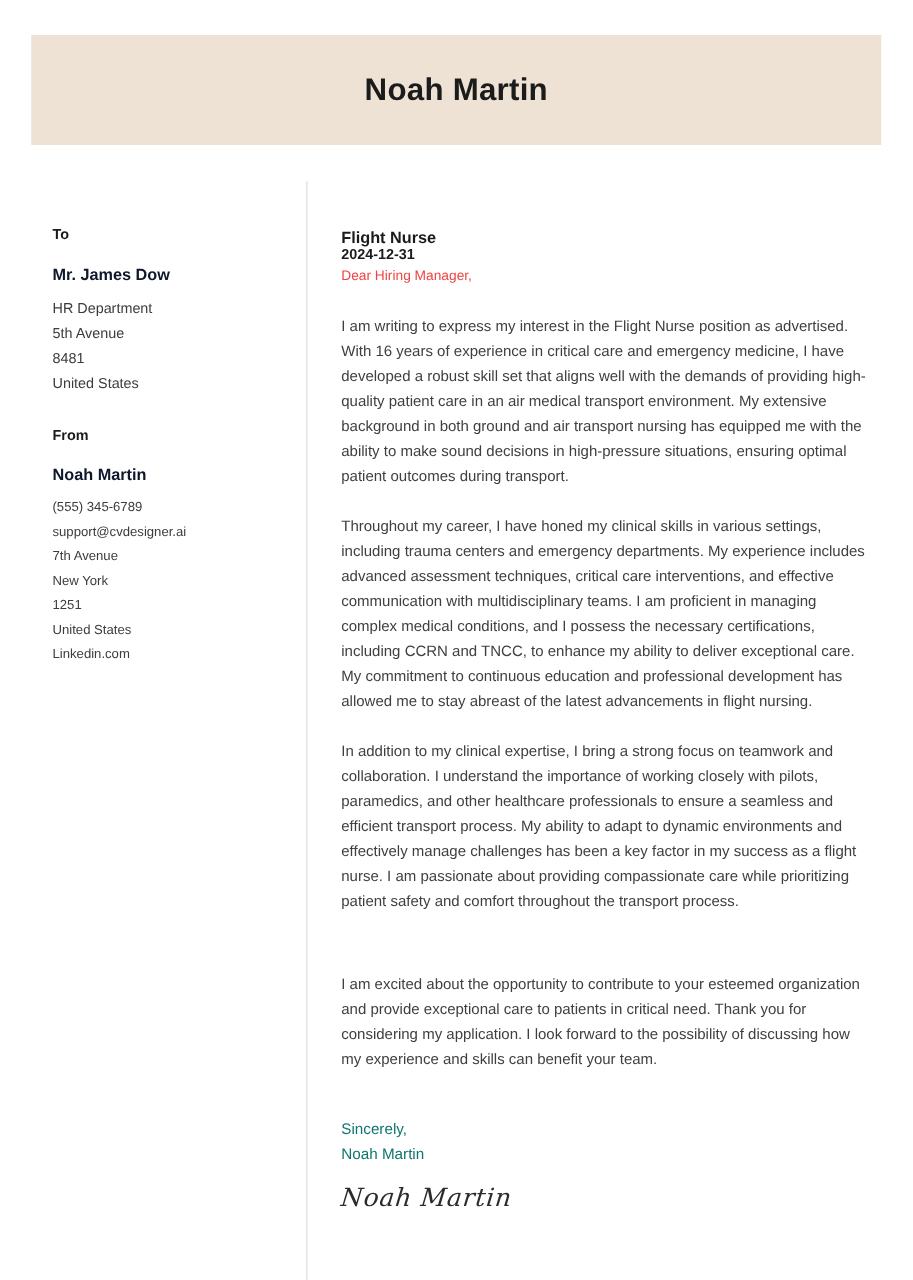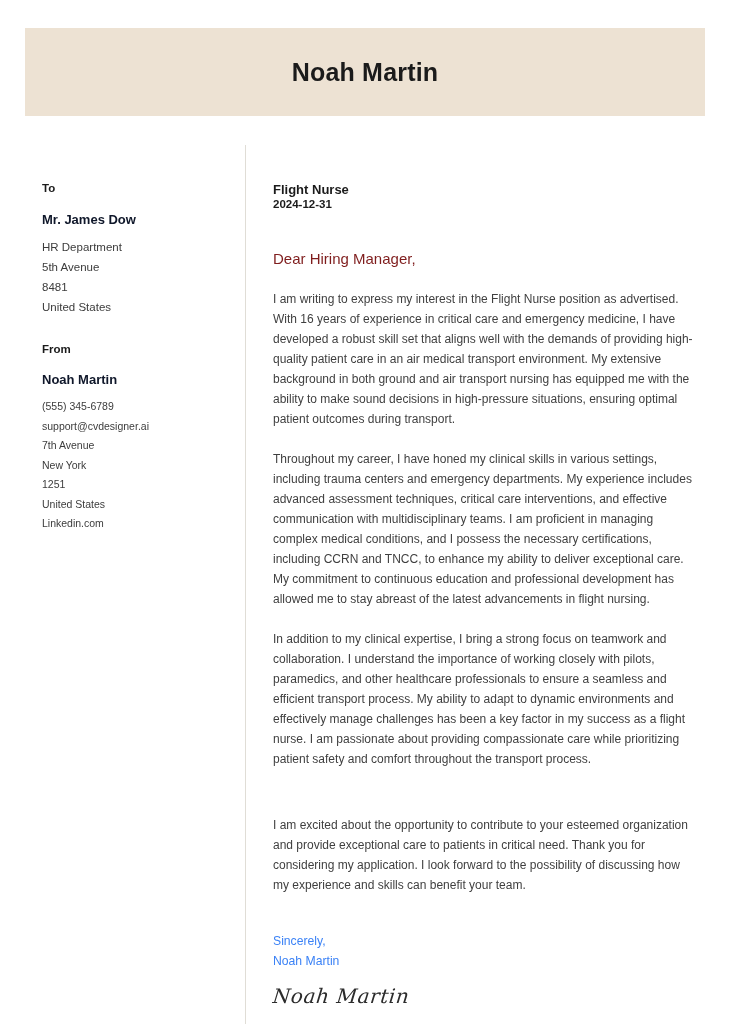--- a/index.html
+++ b/index.html
@@ -107,39 +107,38 @@
     color: #1b1b1b;
     line-height: 1.2;
   }
   .letter-date {
     font-size: 11.5px;
     font-weight: 700;
     color: #1b1b1b;
     line-height: 1.2;
   }
   .salutation {
-    margin-top: 38px;
-    font-size: 15px;
-    color: #7f1d1d;
+    font-size: 11px;
+    color: #ef4444;
     line-height: 20px;
   }
   .para {
     margin-top: 20px;
     font-size: 12px;
     color: #3f3f3f;
     line-height: 20px;
     text-align: left;
   }
   .para-closing {
     margin-top: 46px;
   }
   .signoff {
     margin-top: 36px;
     font-size: 12.2px;
-    color: #3b82f6;
+    color: #0f766e;
     line-height: 20px;
   }
   .signature {
     margin-top: 14px;
     font-family: "DejaVu Serif", serif;
     font-style: italic;
     font-size: 20px;
     color: #2c2c2c;
     letter-spacing: 0.6px;
     line-height: 1.1;

